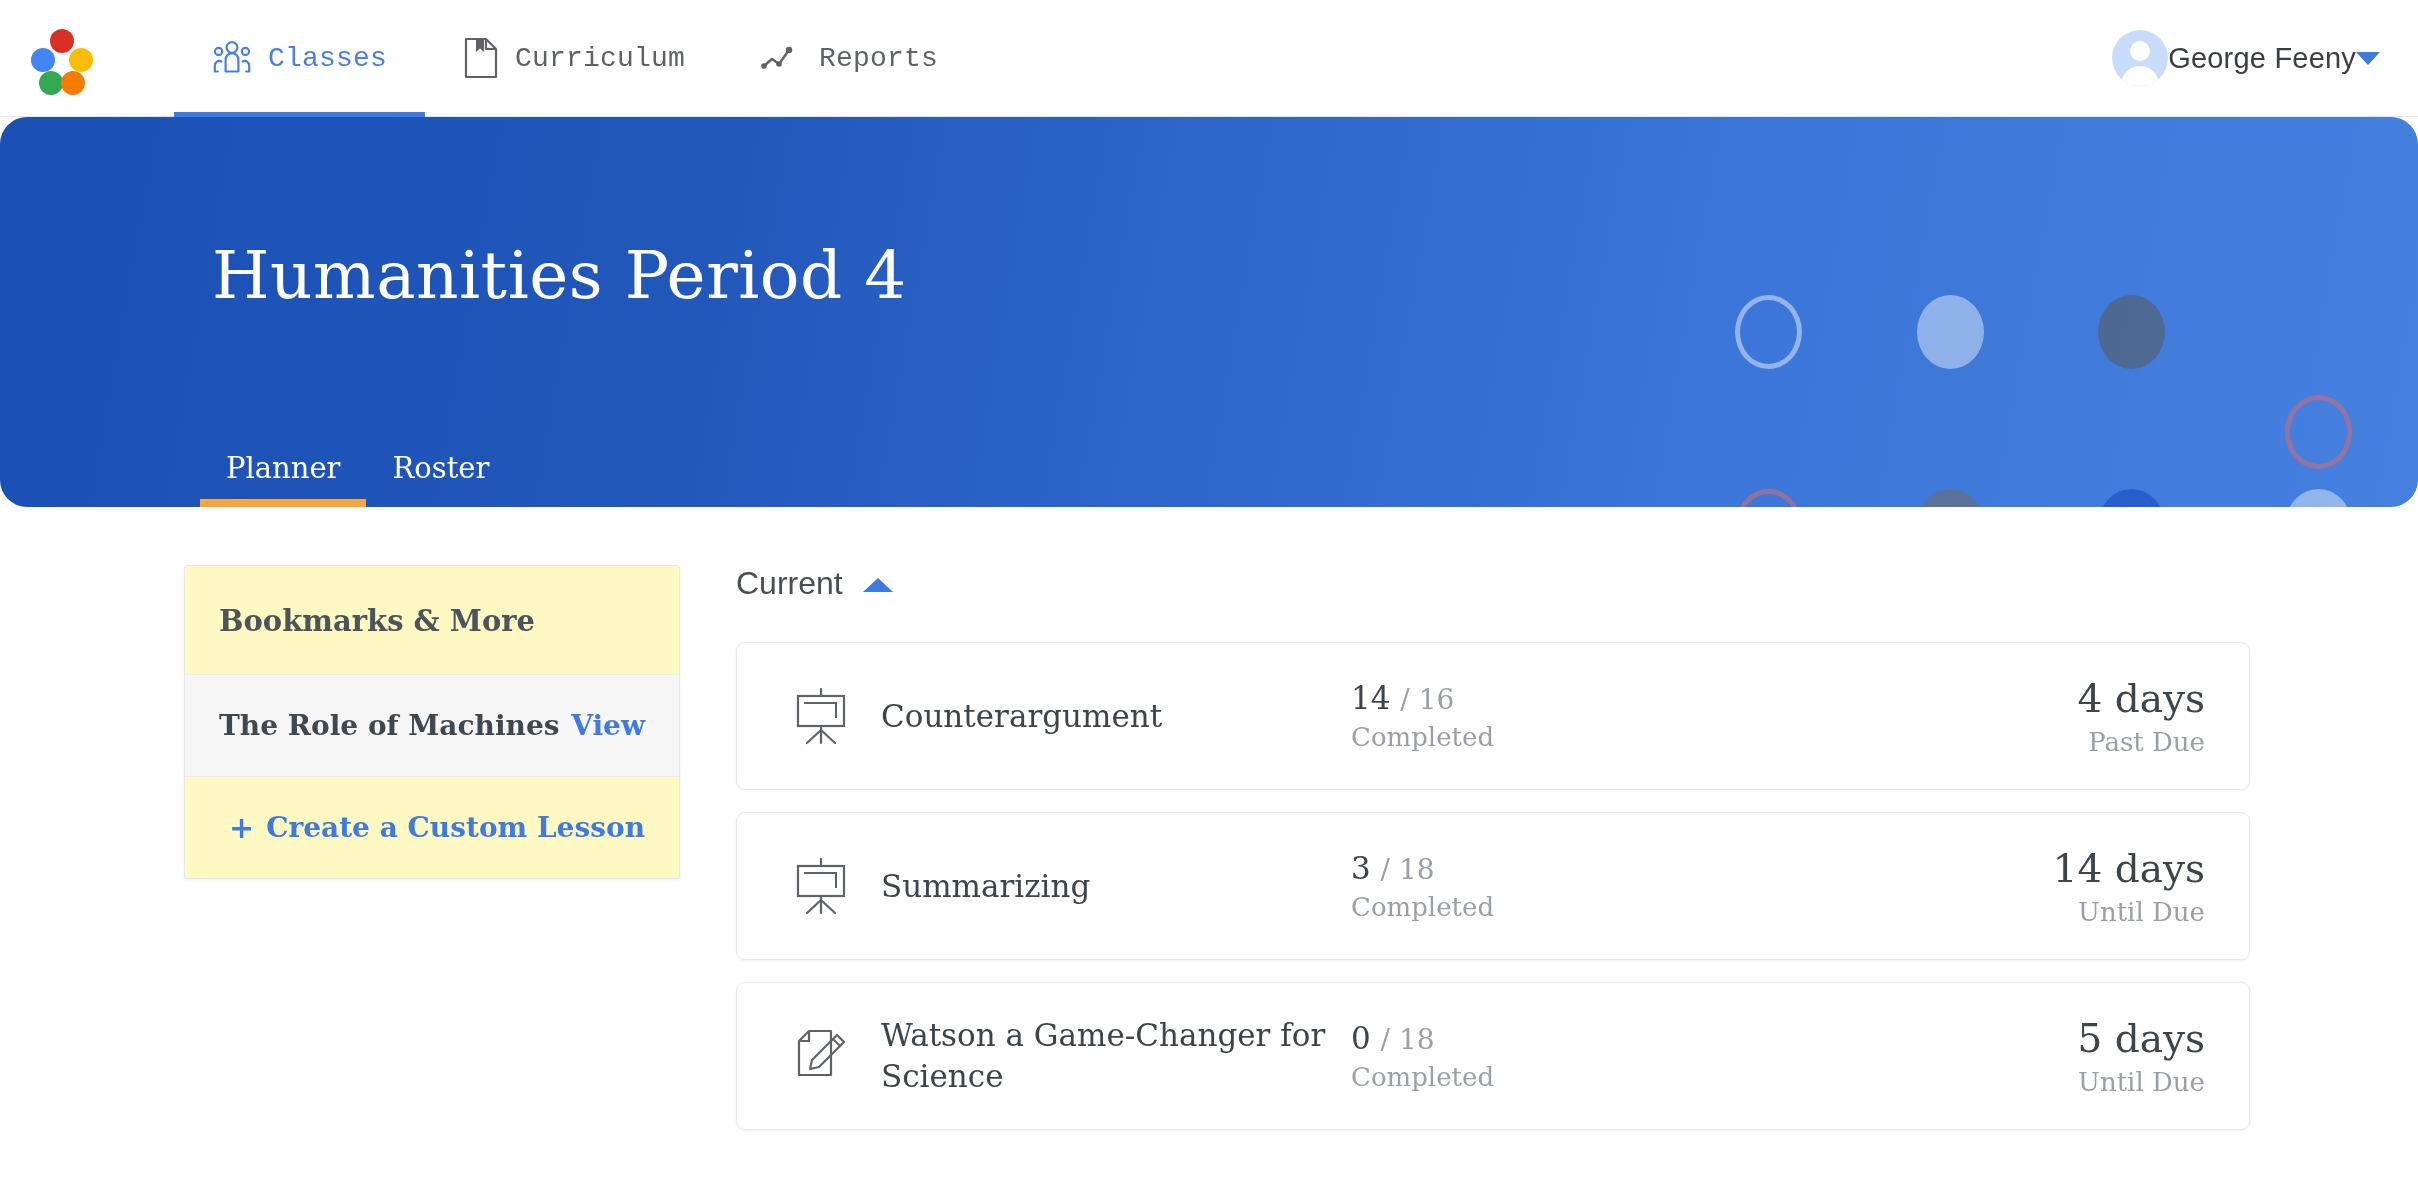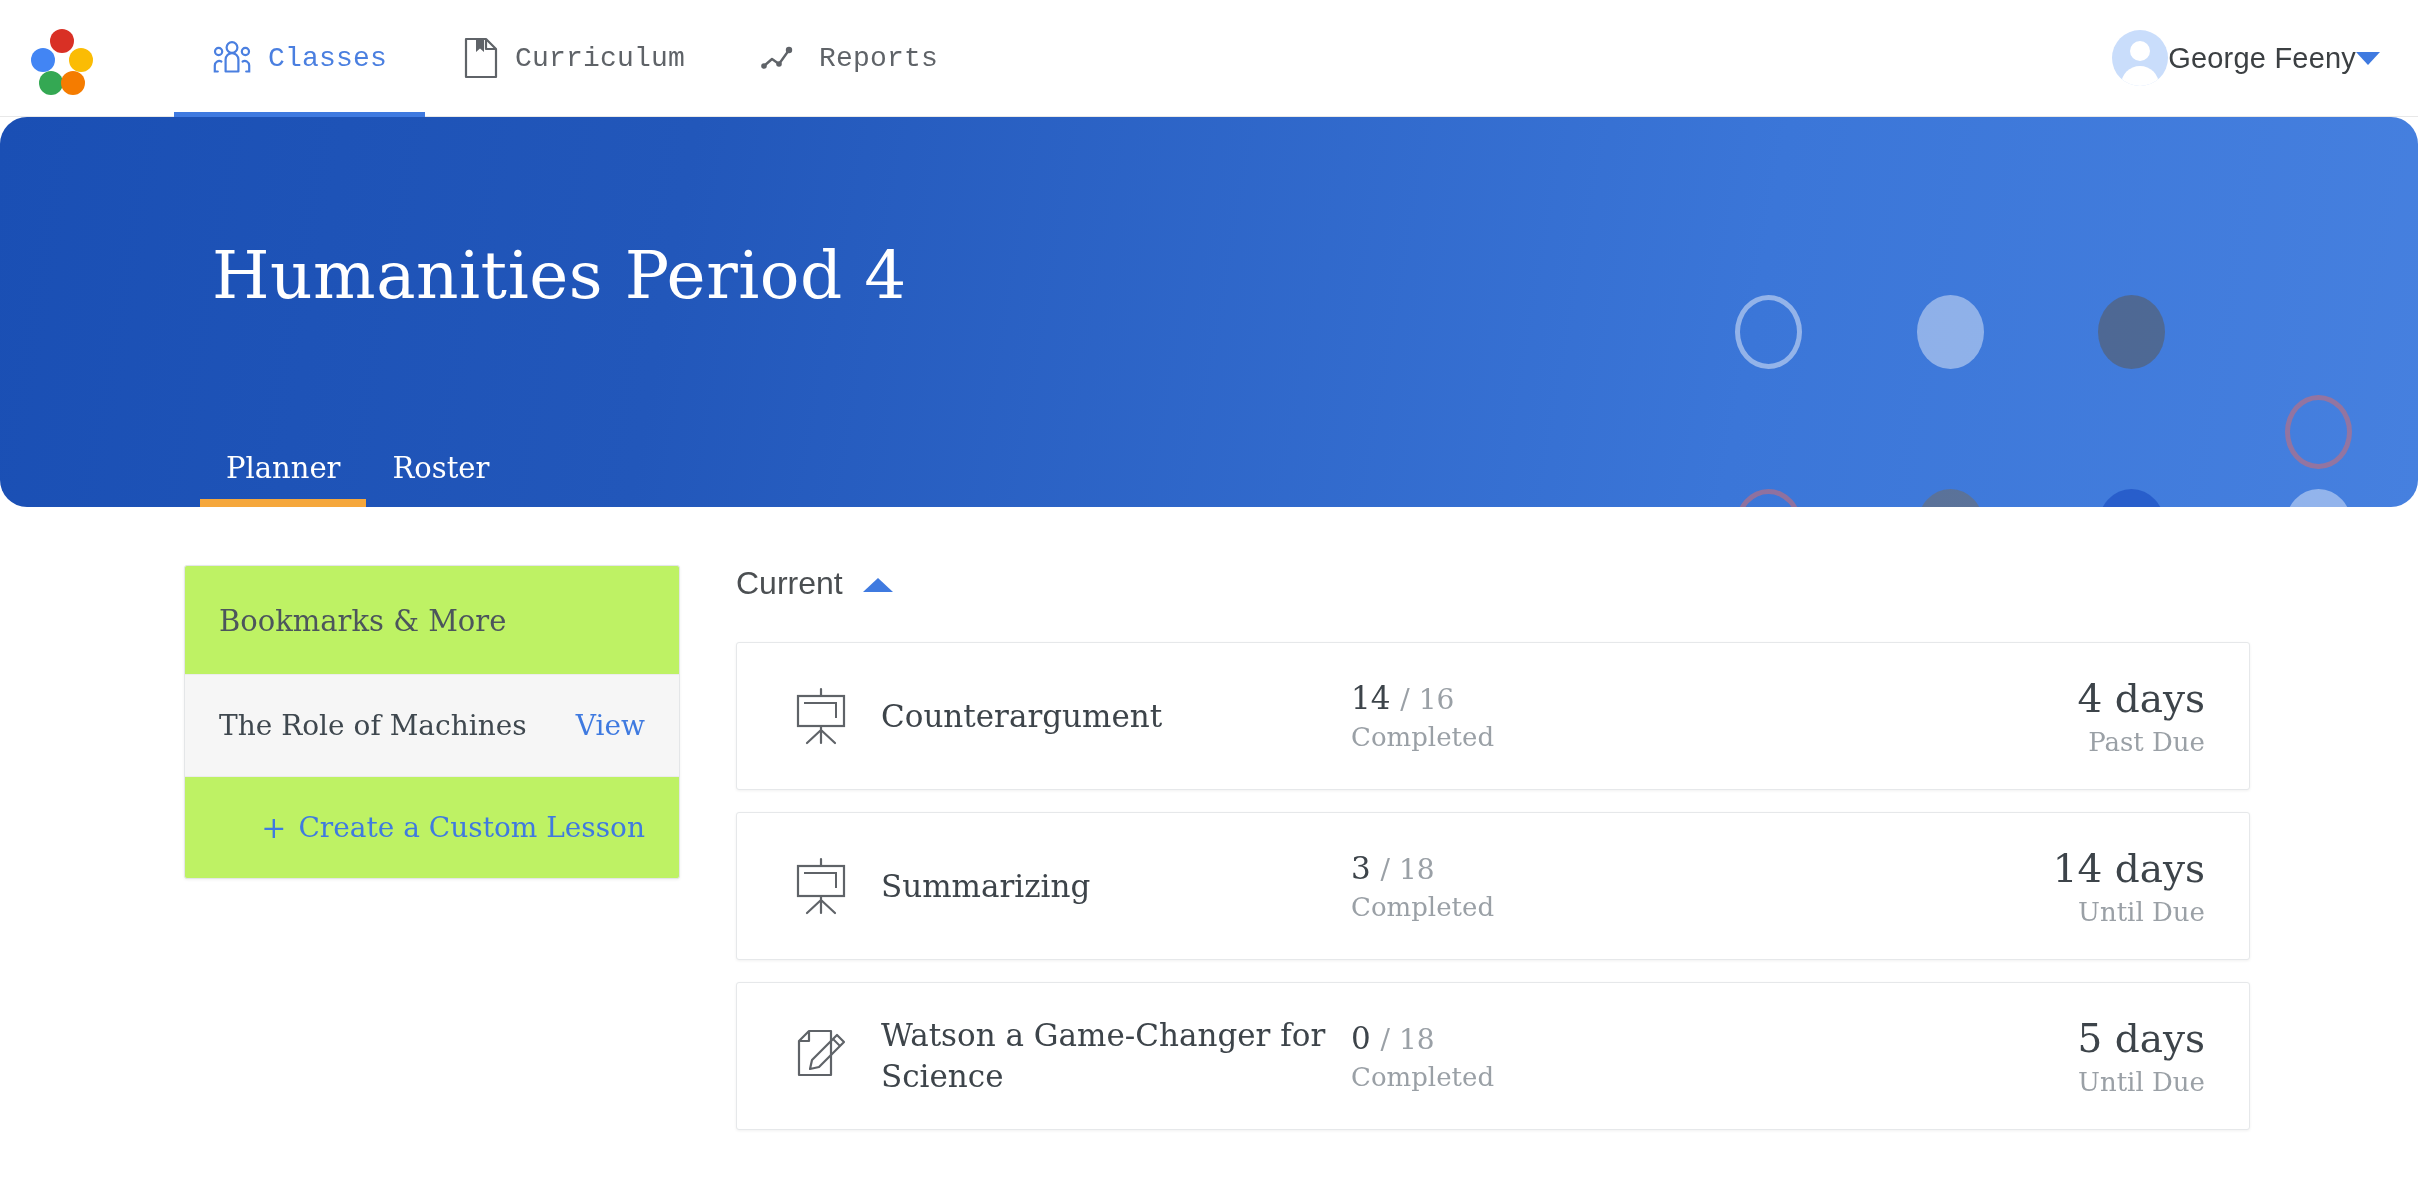--- a/index.html
+++ b/index.html
@@ -149,24 +149,25 @@
   
   .content {
     display: flex;
     padding: 58px 0 0 0;
     gap: 0;
     background: #ffffff;
   }
   .left-col { width: 680px; padding-left: 184px; flex: 0 0 auto; }
 
   .card {
-    background: #bef264;
+    background: #fef9c3;
     border: 1px solid #e4e6e8;
     border-radius: 3px;
     box-shadow: 0 1px 3px rgba(0,0,0,0.06);
+    font-weight: bold;
   }
   .bm-header {
     padding: 38px 34px 36px 34px;
     font-family: "DejaVu Serif", serif;
     font-size: 29px;
     color: #4c555c;
     border-bottom: 1px solid #ececec;
   }
   .bm-row {
     display: flex;
@@ -215,21 +216,21 @@
     width: 0; height: 0;
     border-left: 15px solid transparent;
     border-right: 15px solid transparent;
     border-bottom: 14px solid #3f7ae0;
     margin-top: 2px;
   }
 
   .assign-card {
     background: #ffffff;
     border: 1px solid #e6e8ea;
-    border-radius: 3px;
+    border-radius: 9px;
     box-shadow: 0 1px 3px rgba(0,0,0,0.06);
     display: flex;
     align-items: center;
     min-height: 148px;
     padding: 18px 44px 18px 56px;
     margin-bottom: 22px;
     cursor: pointer;
   }
   .assign-icon { flex: 0 0 auto; width: 62px; display: flex; align-items: center; }
   .assign-title {

